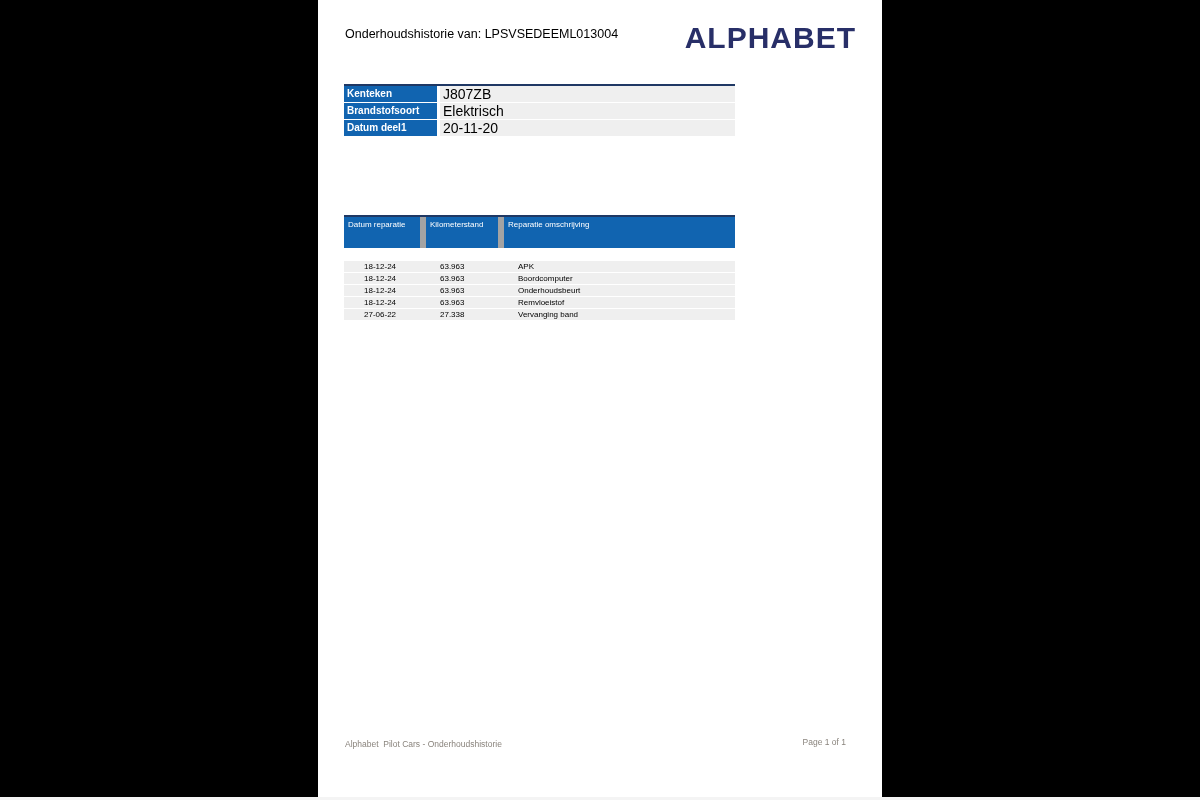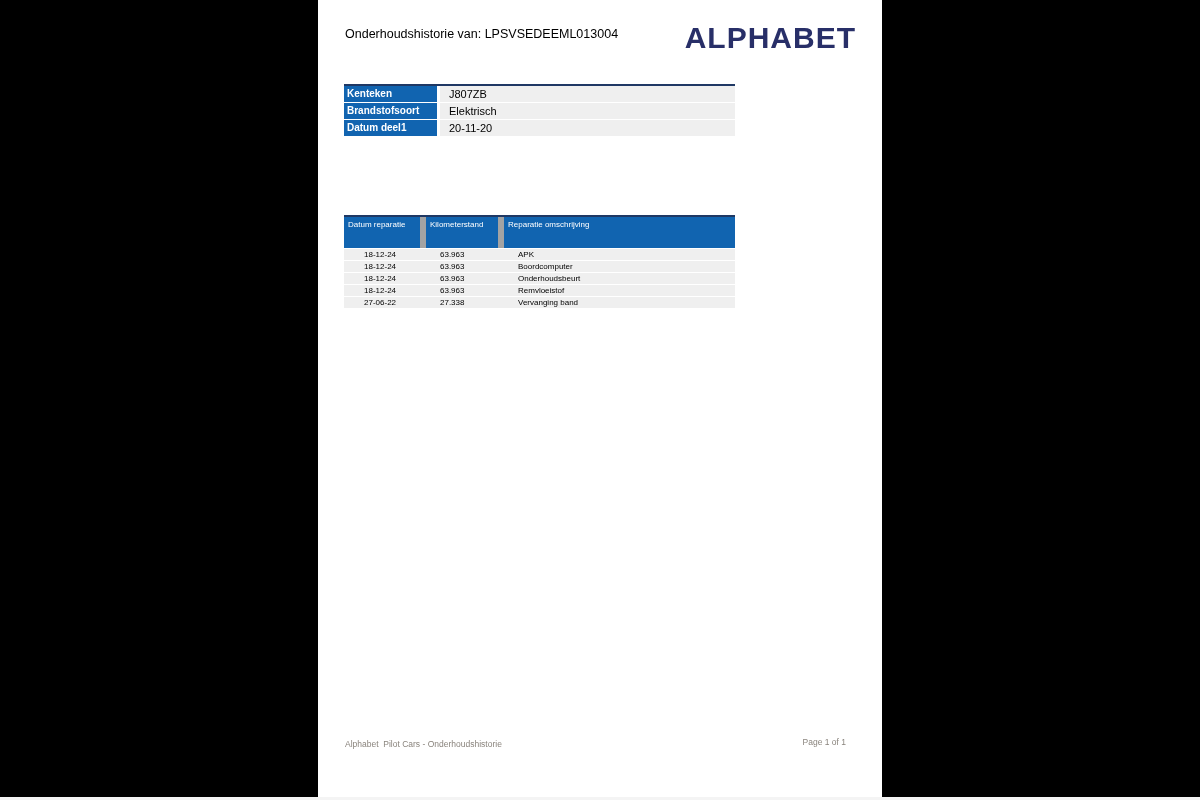--- a/index.html
+++ b/index.html
@@ -61,38 +61,38 @@
     background:var(--table-blue);
     color:#fff;
     font-size:10px;font-weight:bold;
     line-height:16px;
     padding-left:3px;
     white-space:nowrap;
   }
   .info-value{
     background:var(--row-gray);
     color:#000;
-    font-size:11px;
+    font-size:14px;
     line-height:16px;
-    padding-left:9px;
+    padding-left:3px;
     white-space:nowrap;
   }
   
   .repair-table{
     position:absolute;
     left:26px;top:215px;
     width:391px;
     border-top:2px solid var(--table-border-navy);
   }
   .repair-head{
     display:grid;
     grid-template-columns:76px 78px 1fr;
     background:var(--table-blue);
     height:31px;
-    margin-bottom:1px;
+    margin-bottom:13px;
   }
   .repair-head > div{
     color:#fff;
     font-size:8px;
     padding:3px 0 0 4px;
     white-space:nowrap;
   }
   .repair-head > div + div{
     border-left:6px solid #a3a3a3;
   }

